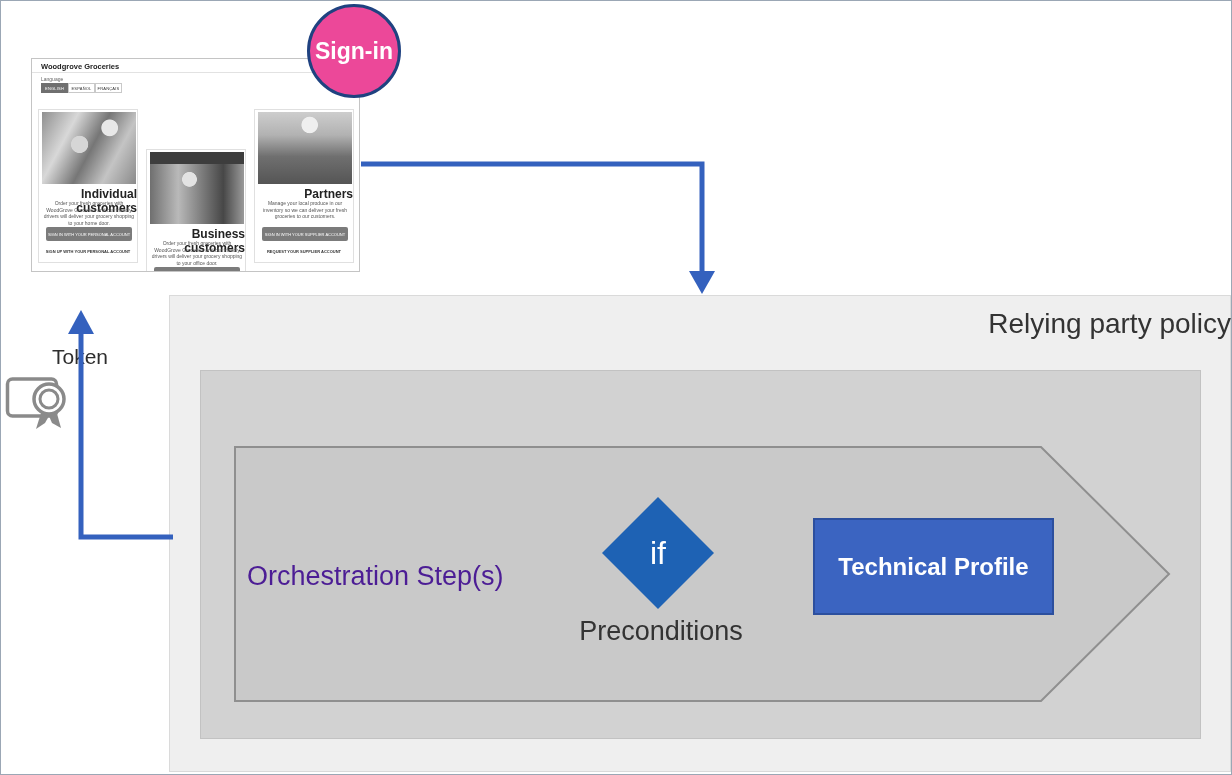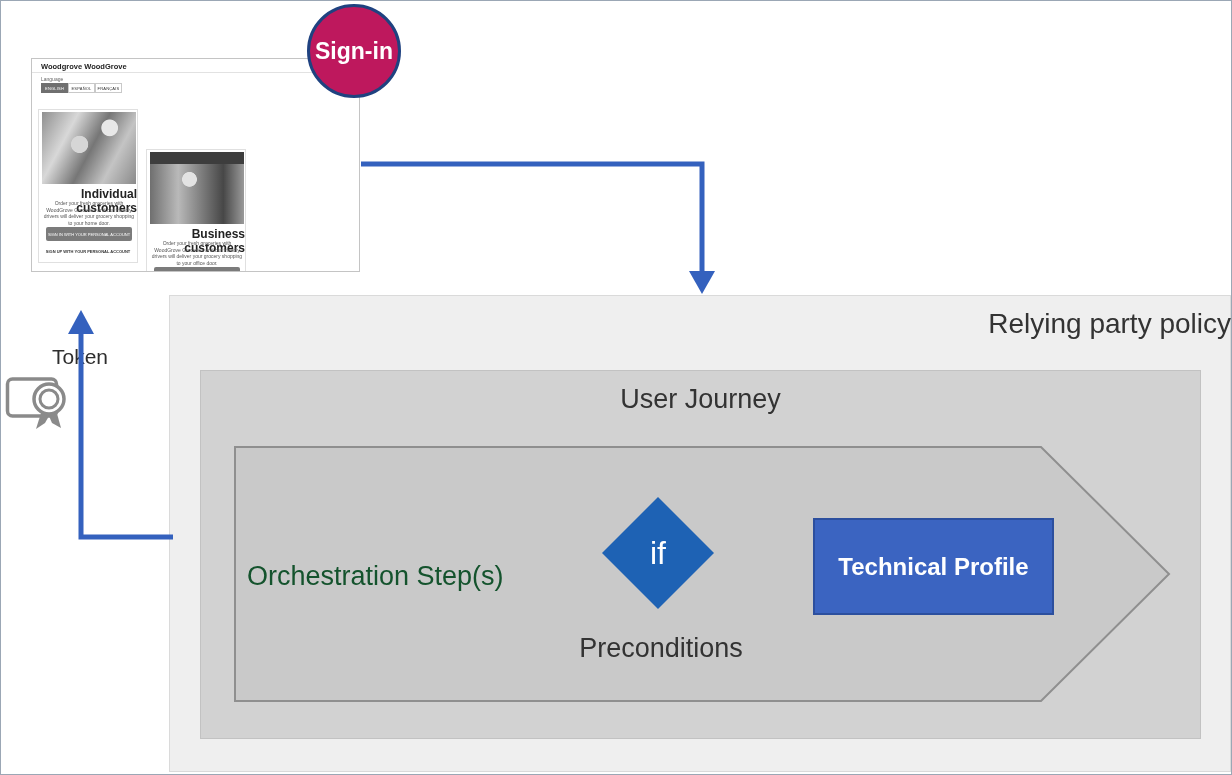--- a/index.html
+++ b/index.html
@@ -21,43 +21,43 @@
   .uj-box {
     position:absolute; left:199px; top:369px; width:1001px; height:369px;
     background:#D2D2D2; border:1px solid #C2C2C2;
   }
   .uj-title {
     position:absolute; left:199px; top:383px; width:1001px;
     text-align:center; font-size:27px; color:#333;
   }
   .chevron-svg { position:absolute; left:233px; top:445px; }
   .orchestration-label {
-    position:absolute; left:246px; top:560px; font-size:27px; color:#14532d;
+    position:absolute; left:246px; top:560px; font-size:27px; color:#4c1d95;
   }
   .diamond-wrap { position:absolute; left:599px; top:494px; width:116px; height:116px; }
   .diamond-wrap svg { position:absolute; left:0; top:0; }
   .if-label {
     position:absolute; left:0; top:0; width:116px; height:116px;
     display:flex; align-items:center; justify-content:center;
     color:#fff; font-size:32px;text-align:center;
   }
   .preconditions-label {
-    position:absolute; left:535px; top:632px; width:250px;
+    position:absolute; left:535px; top:615px; width:250px;
     text-align:center; font-size:27px; color:#333;
   }
   .tech-profile {
     position:absolute; left:812px; top:517px; width:241px; height:97px;
     background:#3B64C1; border:2px solid #2C4F9E;
     display:flex; align-items:center; justify-content:center;
     color:#fff; font-size:24px; font-weight:600;text-align:right;
   }
   
   .signin-circle {
     position:absolute; left:306px; top:3px; width:94px; height:94px;
-    background:#be185d; border:3px solid #1F4280; border-radius:50%;
+    background:#ec4899; border:3px solid #1F4280; border-radius:50%;
     display:flex; align-items:center; justify-content:center;
     color:#fff; font-size:23px; font-weight:600; z-index:5;
   }
   
   .token-label { position:absolute; left:12px; top:344px; font-size:21px; color:#2E2E2E;margin-left:39px; }
   .token-icon { position:absolute; left:3px; top:372px; }
   
   .arrows { position:absolute; left:0; top:0; z-index:4; pointer-events:none; }
   
   .browser {
@@ -115,21 +115,20 @@
 </style>
 </head>
 <body>
 
 <div class="canvas">
 
   <div class="relying-box"></div>
   <div class="relying-title">Relying party policy</div>
 
   <div class="uj-box"></div>
-  <div class="uj-title">User Journey</div>
 
   <svg class="chevron-svg" width="937" height="256" viewBox="0 0 937 256">
     <polygon points="1,1 807,1 935,128 807,255 1,255" fill="#C9C9C9" stroke="#8F8F8F" stroke-width="2"></polygon>
   </svg>
   <div class="orchestration-label">Orchestration Step(s)</div>
 
   <div class="diamond-wrap">
     <svg width="116" height="116" viewBox="0 0 116 116">
       <polygon points="58,2 114,58 58,114 2,58" fill="#1E62B4"></polygon>
     </svg>
@@ -159,21 +158,21 @@
     <polygon points="52,37 57,55 48,50 45,43" fill="#8A8A8A"></polygon>
     <circle cx="45" cy="26" r="15" fill="#fff" stroke="#8A8A8A" stroke-width="3.5"></circle>
     <circle cx="45" cy="26" r="9" fill="none" stroke="#8A8A8A" stroke-width="3"></circle>
   </svg>
 
   <div class="signin-circle">
     <span>Sign-in</span>
   </div>
 
   <div class="browser">
-    <div class="b-title">Woodgrove WoodGrove</div>
+    <div class="b-title">Woodgrove Groceries</div>
     <div class="b-sep"></div>
     <div class="b-lang-label">Language</div>
     <div class="b-langs">
       <div class="b-lang selected">ENGLISH</div>
       <div class="b-lang">ESPAÑOL</div>
       <div class="b-lang">FRANÇAIS</div>
     </div>
 
     <div class="card c0">
       <div class="card-photo photo0"></div>
@@ -184,15 +183,22 @@
     </div>
 
     <div class="card c1">
       <div class="card-photo photo1"></div>
       <div class="card-title">Business customers</div>
       <div class="card-desc">Order your fresh groceries with WoodGrove Groceries and our friendly drivers will deliver your grocery shopping to your office door.</div>
       <div class="card-btn">SIGN IN WITH YOUR WORK ACCOUNT</div>
       <div class="card-link">SIGN UP WITH YOUR WORK ACCOUNT</div>
     </div>
 
+    <div class="card c2">
+      <div class="card-photo photo2"></div>
+      <div class="card-title">Partners</div>
+      <div class="card-desc">Manage your local produce in our inventory so we can deliver your fresh groceries to our customers.</div>
+      <div class="card-btn">SIGN IN WITH YOUR SUPPLIER ACCOUNT</div>
+      <div class="card-link">REQUEST YOUR SUPPLIER ACCOUNT</div>
+    </div>
   </div>
 
 </div>
 
 </body></html>

